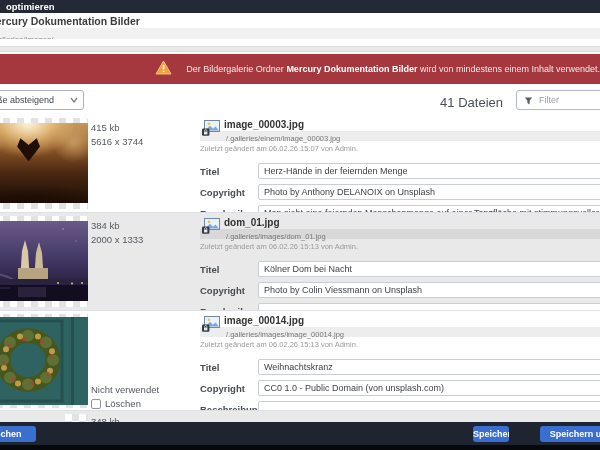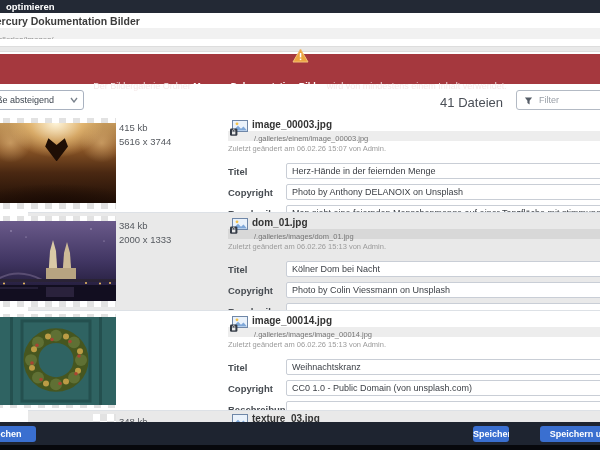--- a/index.html
+++ b/index.html
@@ -16,43 +16,43 @@
              color:#3c3c3c; white-space:nowrap; }
   .crumbbar { position:absolute; left:0; top:28px; width:600px; height:11px;
               background:#f1f1f1; overflow:hidden; }
   .crumbbar span { display:inline-block; margin-left:-13px; padding-left:2px;
                    font-size:8px; line-height:11px; color:#8a8a8a; white-space:nowrap; }
   .grayband { position:absolute; left:0; top:46px; width:600px; height:6px;
               background:#e9e9e9; border-top:1px solid #ddd; border-bottom:1px solid #ddd; }
 
   
   .banner { position:absolute; left:0; top:54px; width:600px; height:30px;
-            background:#a5383e; display:flex; align-items:center; justify-content:center;
-            gap:14px;flex-direction:column; }
+            background:#a5383e; display:flex; align-items:center; justify-content:flex-end;
+            gap:14px; }
   .banner .txt { color:#f5e8e8; font-size:9px; white-space:nowrap; }
   .banner .txt b { color:#ffffff; }
 
   
   .sortsel { position:absolute; left:-26px; top:90px; width:110px; height:20px;
              border:1px solid #a9b2c0; border-radius:3px; background:#fff;
              font-size:9px; color:#3e4650; line-height:18px; padding-left:7px;
              white-space:nowrap; }
   .sortsel svg { position:absolute; right:5px; top:6px; }
   .filecount { position:absolute; right:97px; top:95px; font-size:13px; color:#4a4f57; }
   .filterbox { position:absolute; left:516px; top:90px; width:100px; height:20px;
                border:1px solid #b3bac4; border-radius:3px; background:#fff; }
   .filterbox svg { position:absolute; left:7px; top:5px; }
   .filterbox input { position:absolute; left:0; top:0; width:100%; height:100%;
                      border:none; outline:none; background:transparent;
                      font-family:"Liberation Sans",sans-serif;
                      padding-left:22px; font-size:9px; color:#444; }
   .filterbox input::placeholder { color:#9aa0a8; }
 
   
-  .list { position:absolute; left:0; top:115px; width:536px; height:335px;margin-left:28px; }
+  .list { position:absolute; left:0; top:115px; width:536px; height:335px; }
   .row { position:relative; width:600px; padding:4px 0 0 200px; }
   .row1 { height:97px; background:#fff; }
   .row2 { height:98px; background:#e9e9e9; border-top:1px solid #dde1e6; }
   .row3 { height:100px; background:#fff; border-top:1px solid #dde1e6; }
   .row4 { height:40px; background:#e9e9e9; border-top:1px solid #dde1e6; }
 
   .checker, .thumb { background-color:#fff;
     background-image:
       linear-gradient(45deg,#e2e2e2 25%,transparent 25%,transparent 75%,#e2e2e2 75%),
       linear-gradient(45deg,#e2e2e2 25%,transparent 25%,transparent 75%,#e2e2e2 75%);
@@ -300,20 +300,26 @@
               <circle cx="83" cy="40" r="1.8"></circle>
             <circle cx="80" cy="58" r="1.8"></circle>
               <circle cx="64" cy="68" r="1.8"></circle>
               <circle cx="45" cy="64" r="1.8"></circle>
             <circle cx="36" cy="47" r="1.8"></circle>
               <circle cx="41" cy="29" r="1.8"></circle>
           </g>
         </svg>
       </div>
     </div>
+    <div class="flags">
+      <div>Nicht verwendet</div>
+      <div>
+        <span class="cb"></span><span>Löschen</span>
+      </div>
+    </div>
     <div class="detail">
       <div class="filehead">
         <span class="fileicon">
           <svg width="18" height="16" viewBox="0 0 18 16">
             <rect x="2.5" y="0.5" width="15" height="11" fill="#eaf2fb" stroke="#6f87a8"></rect>
             <circle cx="7" cy="3.8" r="1.4" fill="#f4c24a"></circle>
             <path d="M3 10.5 L8 5.8 L11 8.8 L13.5 6.5 L17 10.5 Z" fill="#7fa8d9"></path>
             <rect x="0" y="8.6" width="7.4" height="7.2" rx="1.2" fill="#333a45"></rect>
             <path d="M2.6 11.6 v-0.9 a1.1 1.1 0 0 1 2.2 0 v0.9" stroke="#e8e8e8" fill="none" stroke-width="0.8"></path>
             <rect x="2" y="11.6" width="3.4" height="2.8" fill="#e8e8e8"></rect>
@@ -338,29 +344,20 @@
         <input value="" style="">
       </div>
     </div>
   </section>
 
   <section class="row row4">
     <div class="sliver checker"></div>
     <div class="meta">
       <div>348 kb</div>
     </div>
-    <div class="filehead">
-      <span class="fileicon">
-        <svg width="18" height="16" viewBox="0 0 18 16">
-          <rect x="2.5" y="0.5" width="15" height="11" fill="#eaf2fb" stroke="#6f87a8"></rect>
-          <path d="M3 10.5 L8 5.8 L11 8.8 L13.5 6.5 L17 10.5 Z" fill="#7fa8d9"></path>
-        </svg>
-      </span>
-      <div class="fname">texture_03.jpg</div>
-    </div>
   </section>
 
 </div>
 
 <div class="botbar">
   <button class="btn btn-cancel">Abbrechen</button>
   <button class="btn btn-save">Speichern</button>
   <button class="btn btn-saveclose">Speichern und schließen</button>
 </div>
 <div class="blackstrip"></div>

